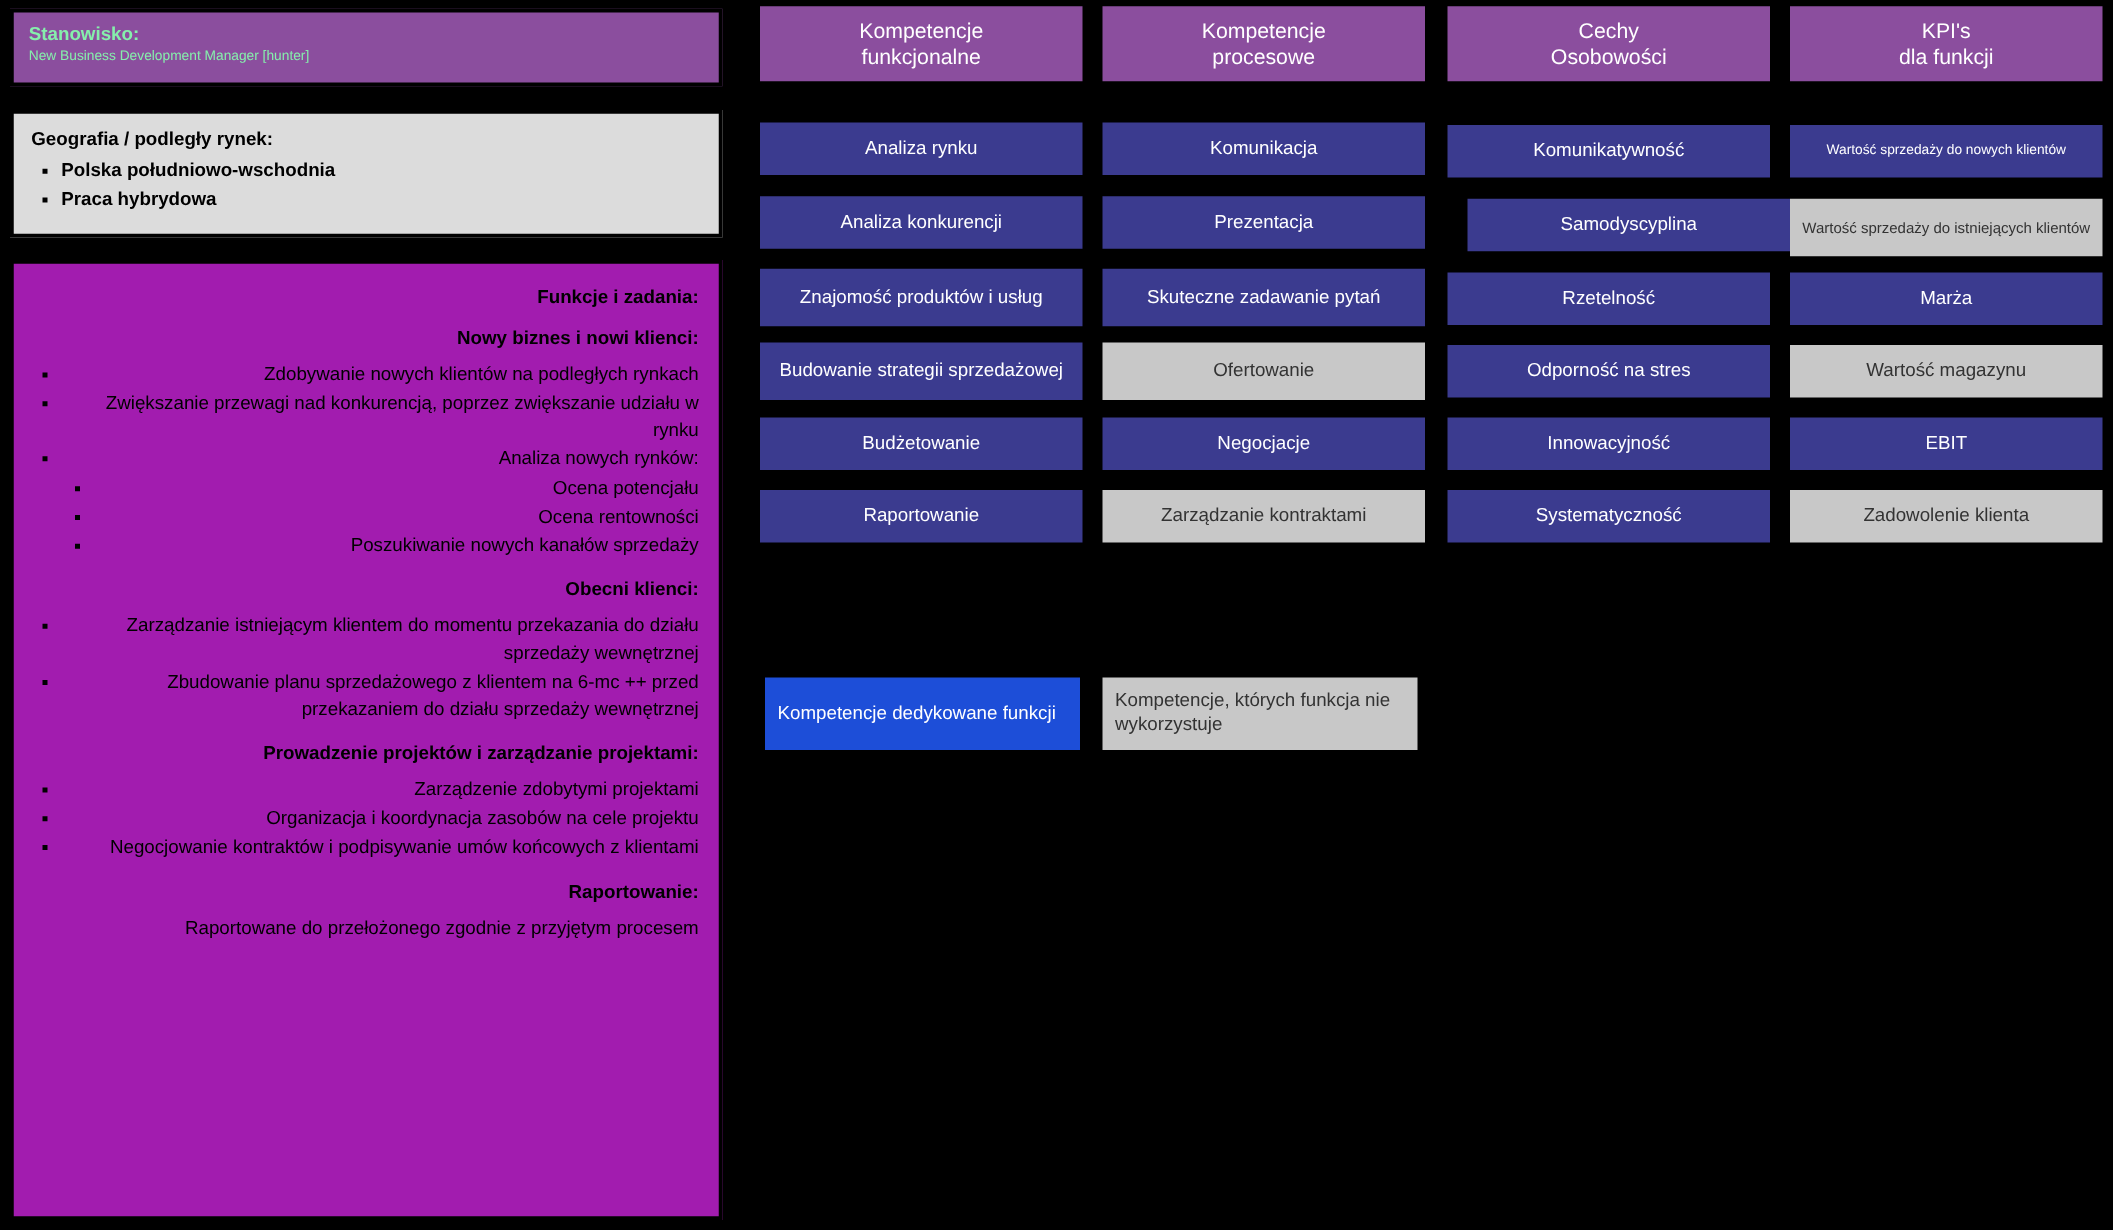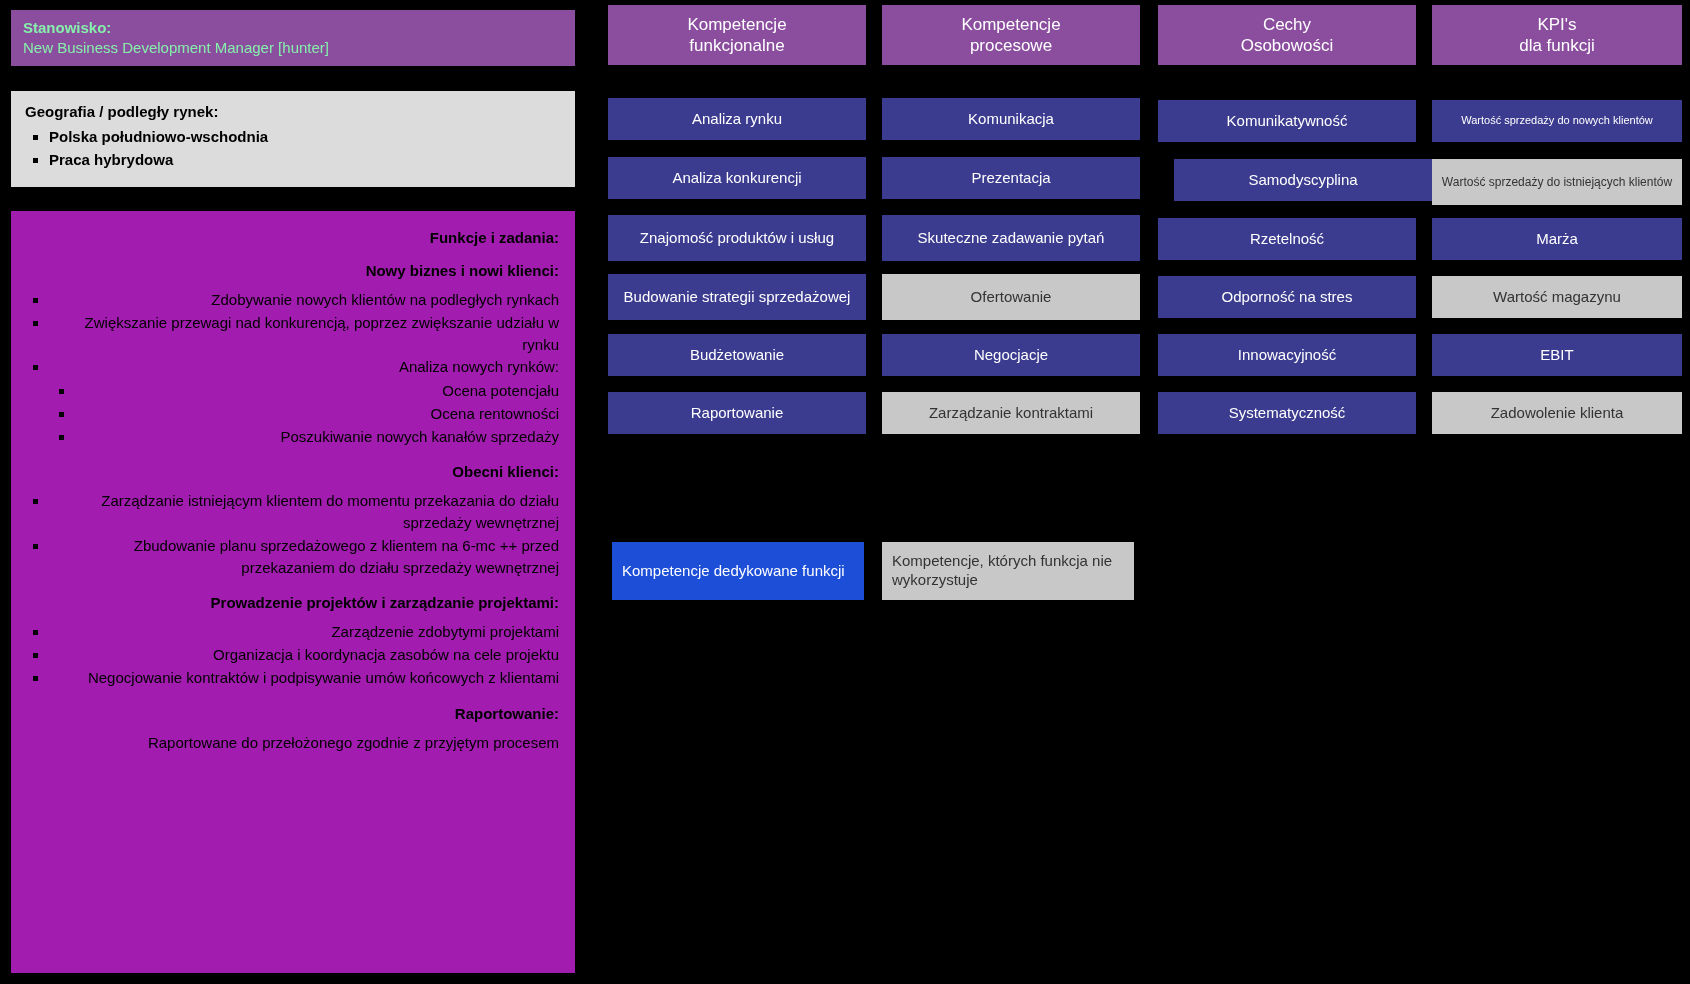--- a/index.html
+++ b/index.html
@@ -34,21 +34,21 @@
     box-sizing: border-box;
     color: #86efac;
     padding: 8px 12px;
     line-height: 1.35;
   }
   .position-box .ln1 {
     font-size: 15px;
     font-weight: bold;
   }
   .position-box .ln2 {
-    font-size: 15px;
+    font-size: 11px;
   }
 
   .geo-box {
     position: absolute;
     left: 8px;
     top: 88px;
     width: 570px;
     height: 102px;
     background: #DCDCDC;
     border: 3px solid #000000;

